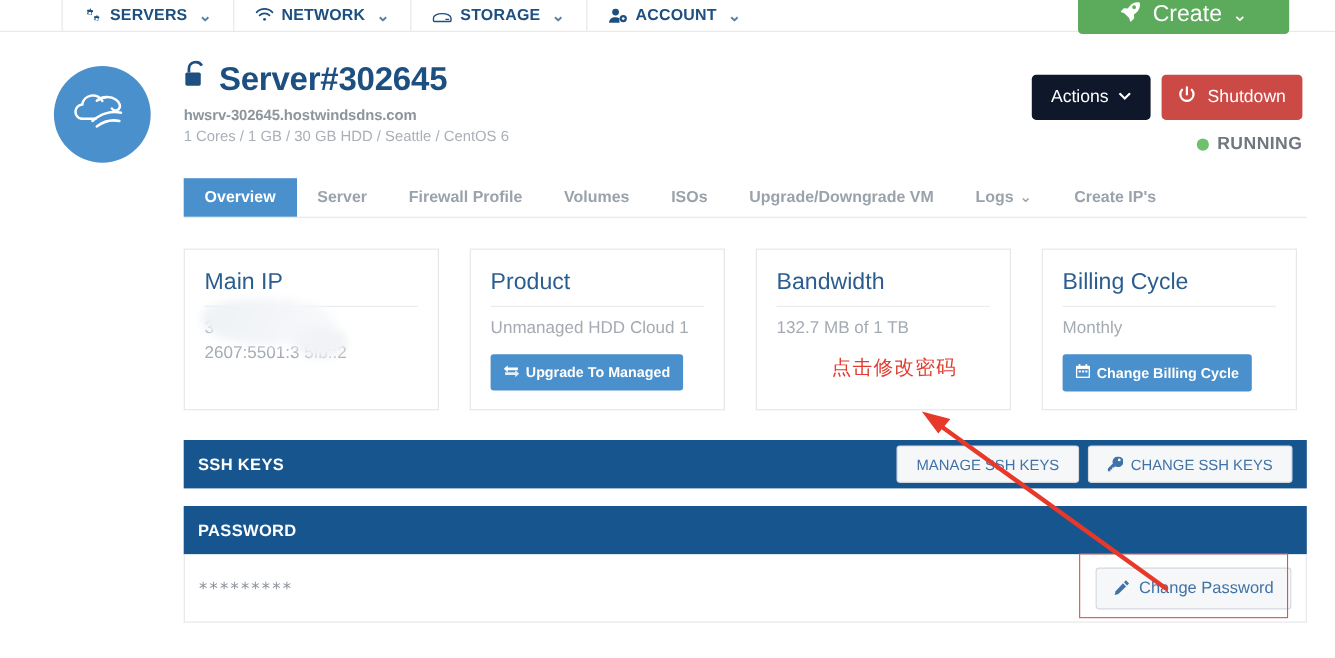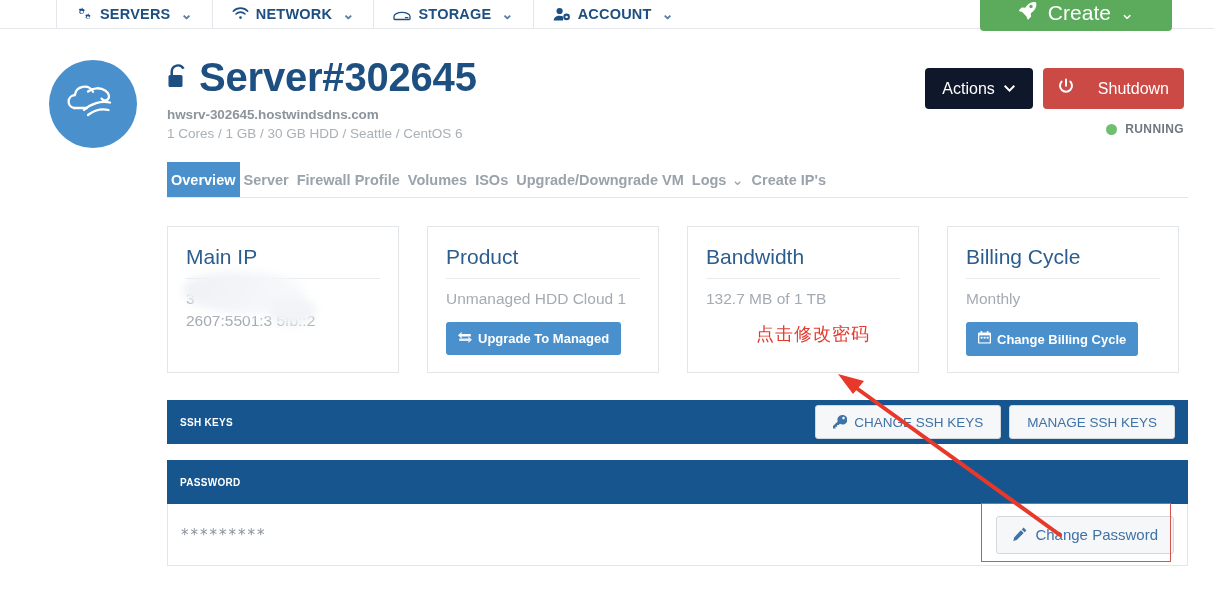--- a/index.html
+++ b/index.html
@@ -43,55 +43,55 @@
 
   
   .avatar {
     position: absolute; left: 49px; top: 60px;
     width: 88px; height: 88px; border-radius: 50%;
     background: #4a90cc; display: flex; align-items: center; justify-content: center;
   }
   .title-block { position: absolute; left: 167px; top: 55px; }
   .srv-title {
     display: flex; align-items: center; gap: 10px;
-    color: #1d4f81; font-size: 40px; font-weight: bold; letter-spacing: -.2px; text-align: right;
+    color: #1d4f81; font-size: 30px; font-weight: bold; letter-spacing: -.2px; text-align: right;
   }
   .host {
     margin-top: 7px; color: #8c949c; font-size: 13.5px; font-weight: bold;
     letter-spacing: -.1px;
   }
   .specs { margin-top: 4px; color: #a9b0b7; font-size: 13.5px; }
 
   .hdr-actions { position: absolute; right: 30px; top: 68px; display: flex; gap: 10px; }
   .btn-actions {
     background: #0f172a; border: none; border-radius: 4px; color: #fff;
     font-size: 16px; padding: 0 17px; height: 41px; cursor: pointer;
     display: flex; align-items: center; gap: 8px;
     font-family: "Liberation Sans", sans-serif;
   }
   .btn-shutdown {
     background: #cc4a45; border: none; border-radius: 4px; color: #fff;
     font-size: 16px; padding: 0 15px; height: 41px; cursor: pointer;
-    display: flex; align-items: center; gap: 24px;
+    display: flex; align-items: center; gap: 11px;
     font-family: "Liberation Sans", sans-serif;
   }
   .status {
     position: absolute; right: 30px; top: 122px;
     display: flex; align-items: center; gap: 8px;
-    color: #6f7780; font-size: 12px; font-weight: bold; letter-spacing: .4px;
+    color: #6f7780; font-size: 16px; font-weight: bold; letter-spacing: .4px;
   }
   .dot { width: 11px; height: 11px; border-radius: 50%; background: #6ec06e; }
 
   
   .tabs {
     position: absolute; left: 167px; top: 162px; width: 1021px; height: 36px;
     border-bottom: 1px solid #e3e6e9; display: flex; align-items: stretch;
   }
   .tab {
-    display: flex; align-items: center; padding: 0 4px;
+    display: flex; align-items: center; padding: 0 19px;
     color: #9aa2ab; font-size: 14.5px; font-weight: bold; cursor: pointer;
     white-space: nowrap;
   }
   .tab.active { background: #4a90cc; color: #fff; }
   .tab .cv { margin-left: 5px; font-weight: normal; }
 
   
   .cards { position: absolute; left: 167px; top: 226px; width: 1021px; display: flex; gap: 28px; }
   .card {
     width: 232px; background: #fff; border: 1px solid #e3e6e9;
@@ -126,21 +126,21 @@
   }
   .anno-svg { position: absolute; left: 0; top: 0; width: 1214px; height: 598px; pointer-events: none; }
 
   
   .panel { position: absolute; left: 167px; width: 1021px; }
   .panel-head {
     background: #17558f; height: 44px; display: flex; align-items: center;
     padding: 0 13px; justify-content: space-between;
   }
   .panel-head .ptitle {
-    color: #fff; font-size: 10px; font-weight: bold; letter-spacing: .3px;
+    color: #fff; font-size: 15px; font-weight: bold; letter-spacing: .3px;
   }
   .head-btns { display: flex; gap: 8px; }
   .wbtn {
     background: #f6f7f8; border: 1px solid #d3d8dd; border-radius: 3px;
     color: #3f72a6; font-size: 13.5px; padding: 0 17px; height: 34px;
     display: flex; align-items: center; gap: 7px; cursor: pointer;
     font-family: "Liberation Sans", sans-serif; white-space: nowrap;
   }
   .panel-body {
     background: #fff; border: 1px solid #e3e6e9; border-top: none;
@@ -364,29 +364,29 @@
   <div class="redact"></div>
   <div class="redact2"></div>
 
   <div class="anno-text">点击修改密码</div>
 
   <div class="panel" style="top:400px;">
     <div class="panel-head">
       <span class="ptitle">SSH KEYS</span>
       <span class="head-btns">
         <button class="wbtn">
+          <span>MANAGE SSH KEYS</span>
+        </button>
+        <button class="wbtn">
           <span class="icoblue">
             <svg width="14" height="14" viewBox="0 0 14 14" fill="#3f72a6">
               <path d="M9.2 0a4.8 4.8 0 00-4.5 6.4L0 11.1v2.3h2.4v-1.6h1.7v-1.7h1.6l1.3-1.3A4.8 4.8 0 109.2 0zm1.3 4.4a1.3 1.3 0 110-2.6 1.3 1.3 0 010 2.6z"></path>
             </svg>
           </span>
           <span>CHANGE SSH KEYS</span>
-        </button>
-        <button class="wbtn">
-          <span>MANAGE SSH KEYS</span>
         </button>
       </span>
     </div>
   </div>
 
   <div class="panel" style="top:460px;border-radius:12px;">
     <div class="panel-head">
       <span class="ptitle">PASSWORD</span>
     </div>
     <div class="panel-body">

